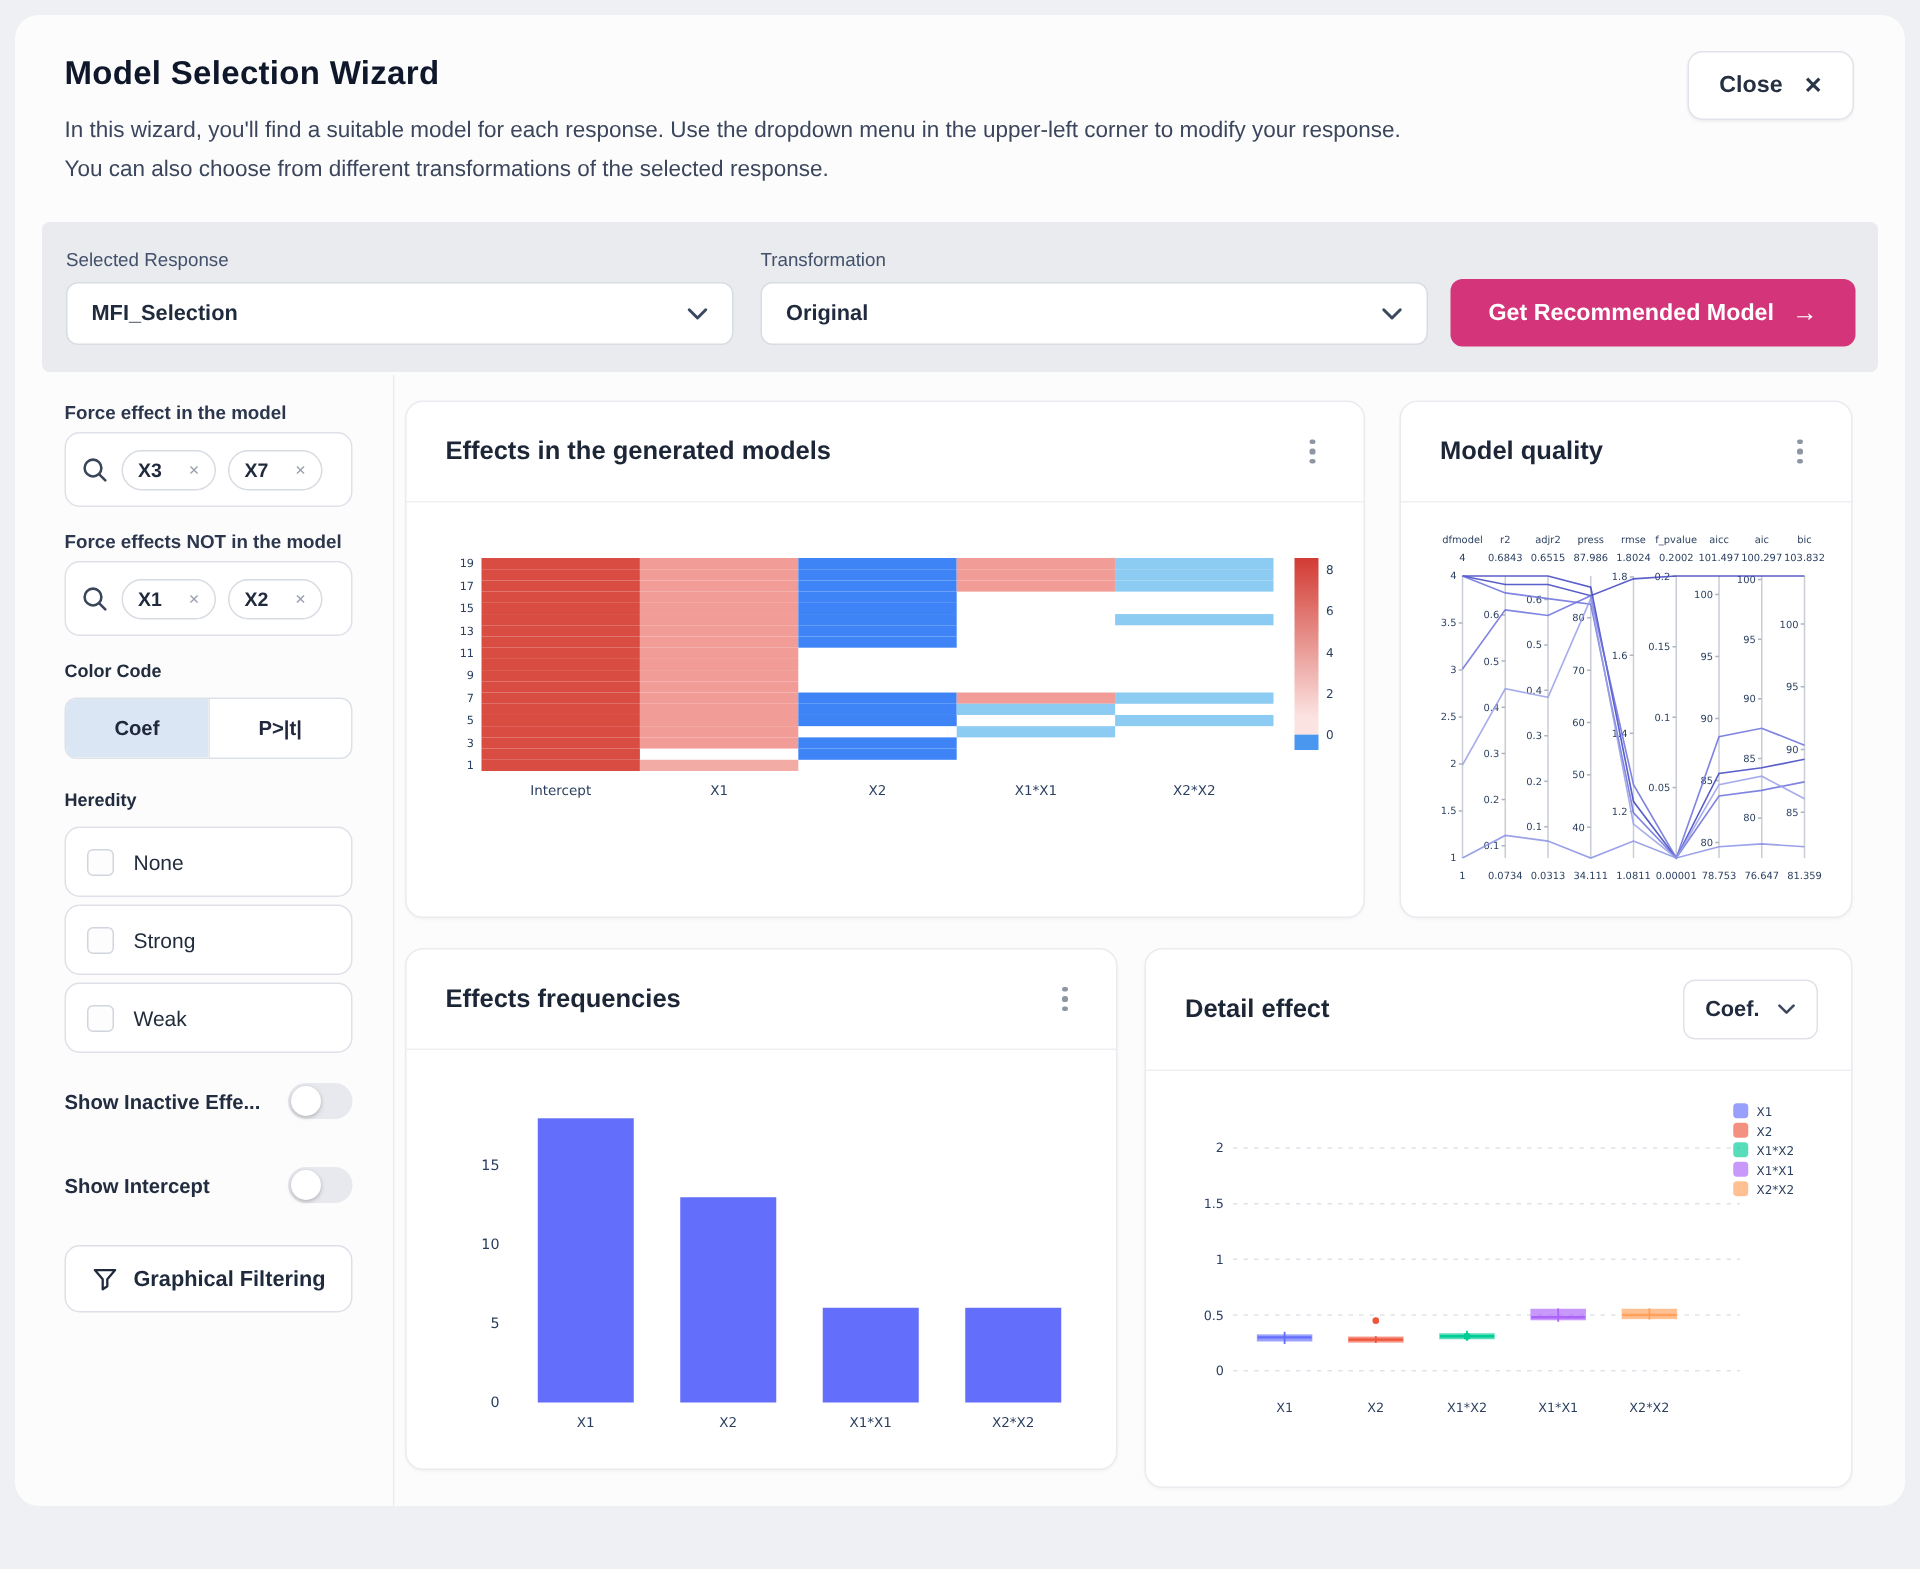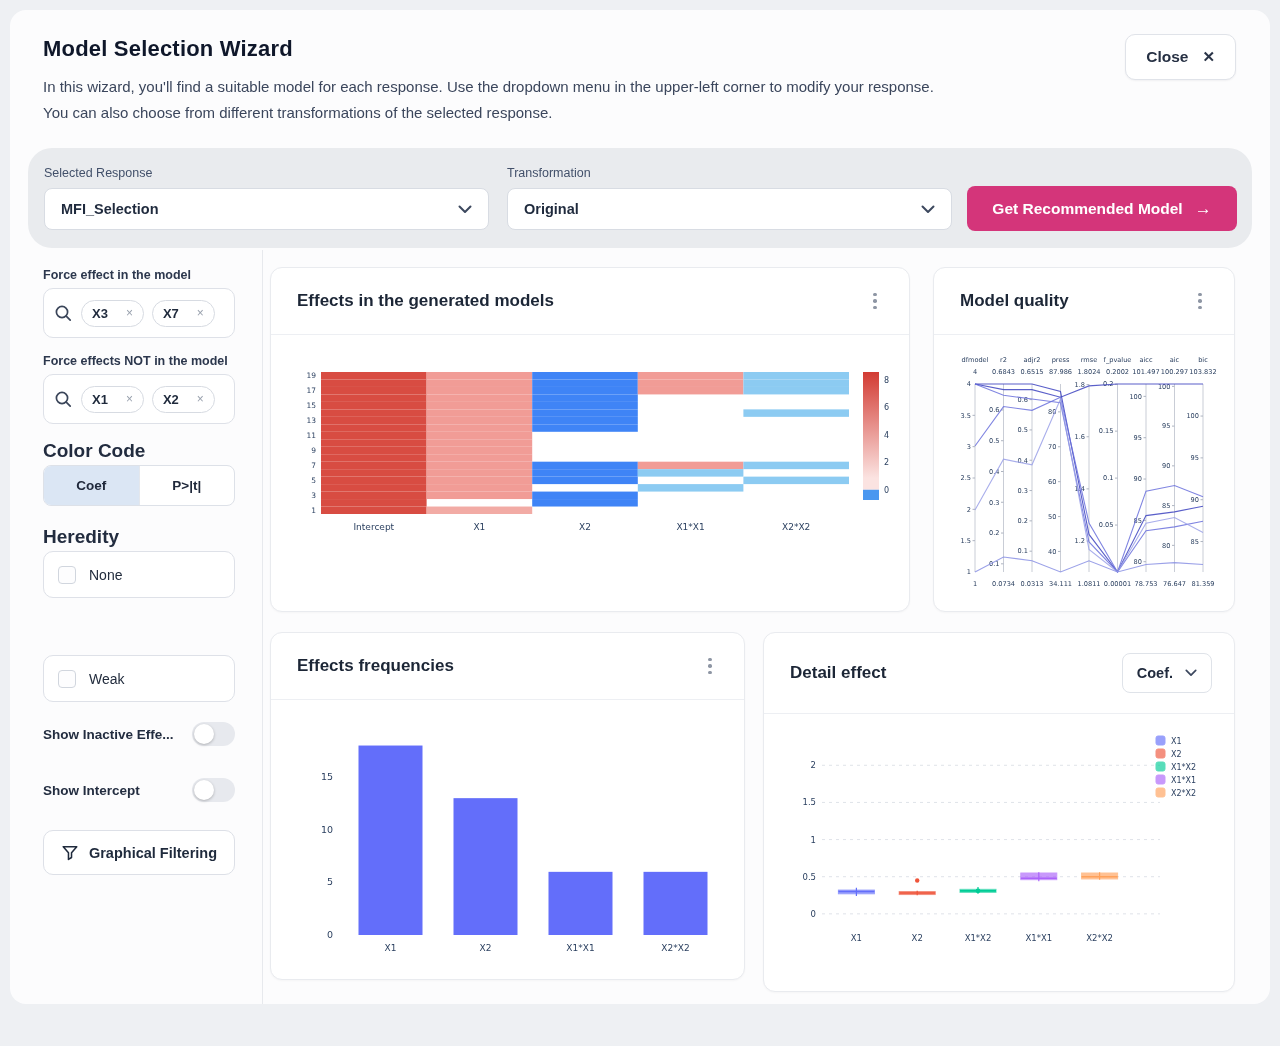--- a/index.html
+++ b/index.html
@@ -7,31 +7,31 @@
   body { font-family:"Liberation Sans", sans-serif; background:#eef0f3; position:relative; color:#222d40; }
   .wizard { position:absolute; left:10px; top:10px; width:1260px; height:994px; background:#fcfcfd; border-radius:16px; }
 
   
   .title { position:absolute; left:33px; top:26px; font-size:22px; font-weight:700; color:#0f172a; letter-spacing:.2px; }
   .desc { position:absolute; left:33px; top:64px; font-size:15px; color:#3b465c; line-height:26px; }
   .close-btn { position:absolute; right:34px; top:24px; height:46px; padding:12px 20px; background:#fff; border:1px solid #e0e3e9; border-radius:10px; display:flex; align-items:center; gap:14px; font-size:15.5px; font-weight:600; color:#263043; cursor:pointer; box-shadow:0 1px 2px rgba(16,24,40,.05); }
   .close-x { font-size:15px; color:#2b3548; }
 
   
-  .filterband { position:absolute; left:18px; top:138px; width:1224px; height:100px; background:#e9ebee; border-radius:24px; }
+  .filterband { position:absolute; left:18px; top:138px; width:1224px; height:100px; background:#e9ebee; border-radius:5px; }
   .f-label { position:absolute; font-size:12.5px; font-weight:500; color:#42506a; }
   .select { position:absolute; height:42px; background:#fff; border:1px solid #d8dce3; border-radius:8px; display:flex; align-items:center; justify-content:space-between; padding:0 16px; font-size:14.5px; font-weight:600; color:#1f2a3d; cursor:pointer; }
   .cta { position:absolute; left:939px; top:38px; width:270px; height:45px; background:#d4357a; border:none; border-radius:8px; color:#fff; font-family:inherit; font-size:15.5px; font-weight:600; display:flex; align-items:center; justify-content:center; gap:12px; cursor:pointer; }
   .cta .arrow { font-size:17px; }
 
   
   .sidebar { position:absolute; left:18px; top:240px; width:235px; height:754px; border-right:1px solid #e7e9ed; background:#fcfcfd; border-radius:0 0 0 16px; }
   .sb { position:absolute; left:15px; width:192px; }
   .sb-label { font-size:12.5px; font-weight:600; color:#2c374d; }
-  .sb-title { font-size:19px; font-weight:700; color:#222c3f; }
+  .sb-title { font-size:12px; font-weight:700; color:#222c3f; }
   .chipbox { border:1px solid #dee1e8; border-radius:10px; background:#fff; height:50px; display:flex; align-items:center; padding:0 10px; gap:8px; }
   .chip { border:1px solid #d7dbe2; border-radius:15px; padding:5px 10px; display:flex; align-items:center; gap:18px; font-size:13px; font-weight:700; color:#1f2a3c; background:#fff; cursor:pointer; }
   .chip .x { color:#98a0ad; font-weight:400; font-size:12px; }
   .segment { border:1px solid #dde1e8; border-radius:8px; height:41px; display:flex; overflow:hidden; background:#fff; }
   .segment > div { flex:1; display:flex; align-items:center; justify-content:center; font-size:13.5px; font-weight:600; color:#20293b; cursor:pointer; }
   .segment .active { background:#dbe6f4;text-align:right; }
   .segment .off { border-left:1px solid #e4e7ec; }
   .opt { border:1px solid #dee1e8; border-radius:10px; height:47px; display:flex; align-items:center; gap:13px; padding:0 14px; background:#fff; cursor:pointer; }
   .cbx { width:18px; height:18px; border:1.5px solid #d1d6de; border-radius:4px; background:#fdfdfe; }
   .opt span { font-size:14px; font-weight:500; color:#222c3d; }
@@ -123,20 +123,24 @@
     <div class="sb sb-title" style="top:190px;">Color Code</div>
     <div class="sb segment" style="top:215px;">
       <div class="active">Coef</div>
       <div class="off">P&gt;|t|</div>
     </div>
 
     <div class="sb sb-title" style="top:276px;">Heredity</div>
     <div class="sb opt" style="top:301px;">
         <span class="cbx"></span>
         <span>None</span>
+      </div>
+    <div class="sb opt" style="top:353px;">
+        <span class="cbx"></span>
+        <span>Strong</span>
       </div>
     <div class="sb opt" style="top:405px;">
         <span class="cbx"></span>
         <span>Weak</span>
       </div>
 
     <div class="sb togglerow" style="top:472px;">
       <span class="lbl">Show Inactive Effe...</span>
       <span class="toggle">
           <span class="knob"></span>

